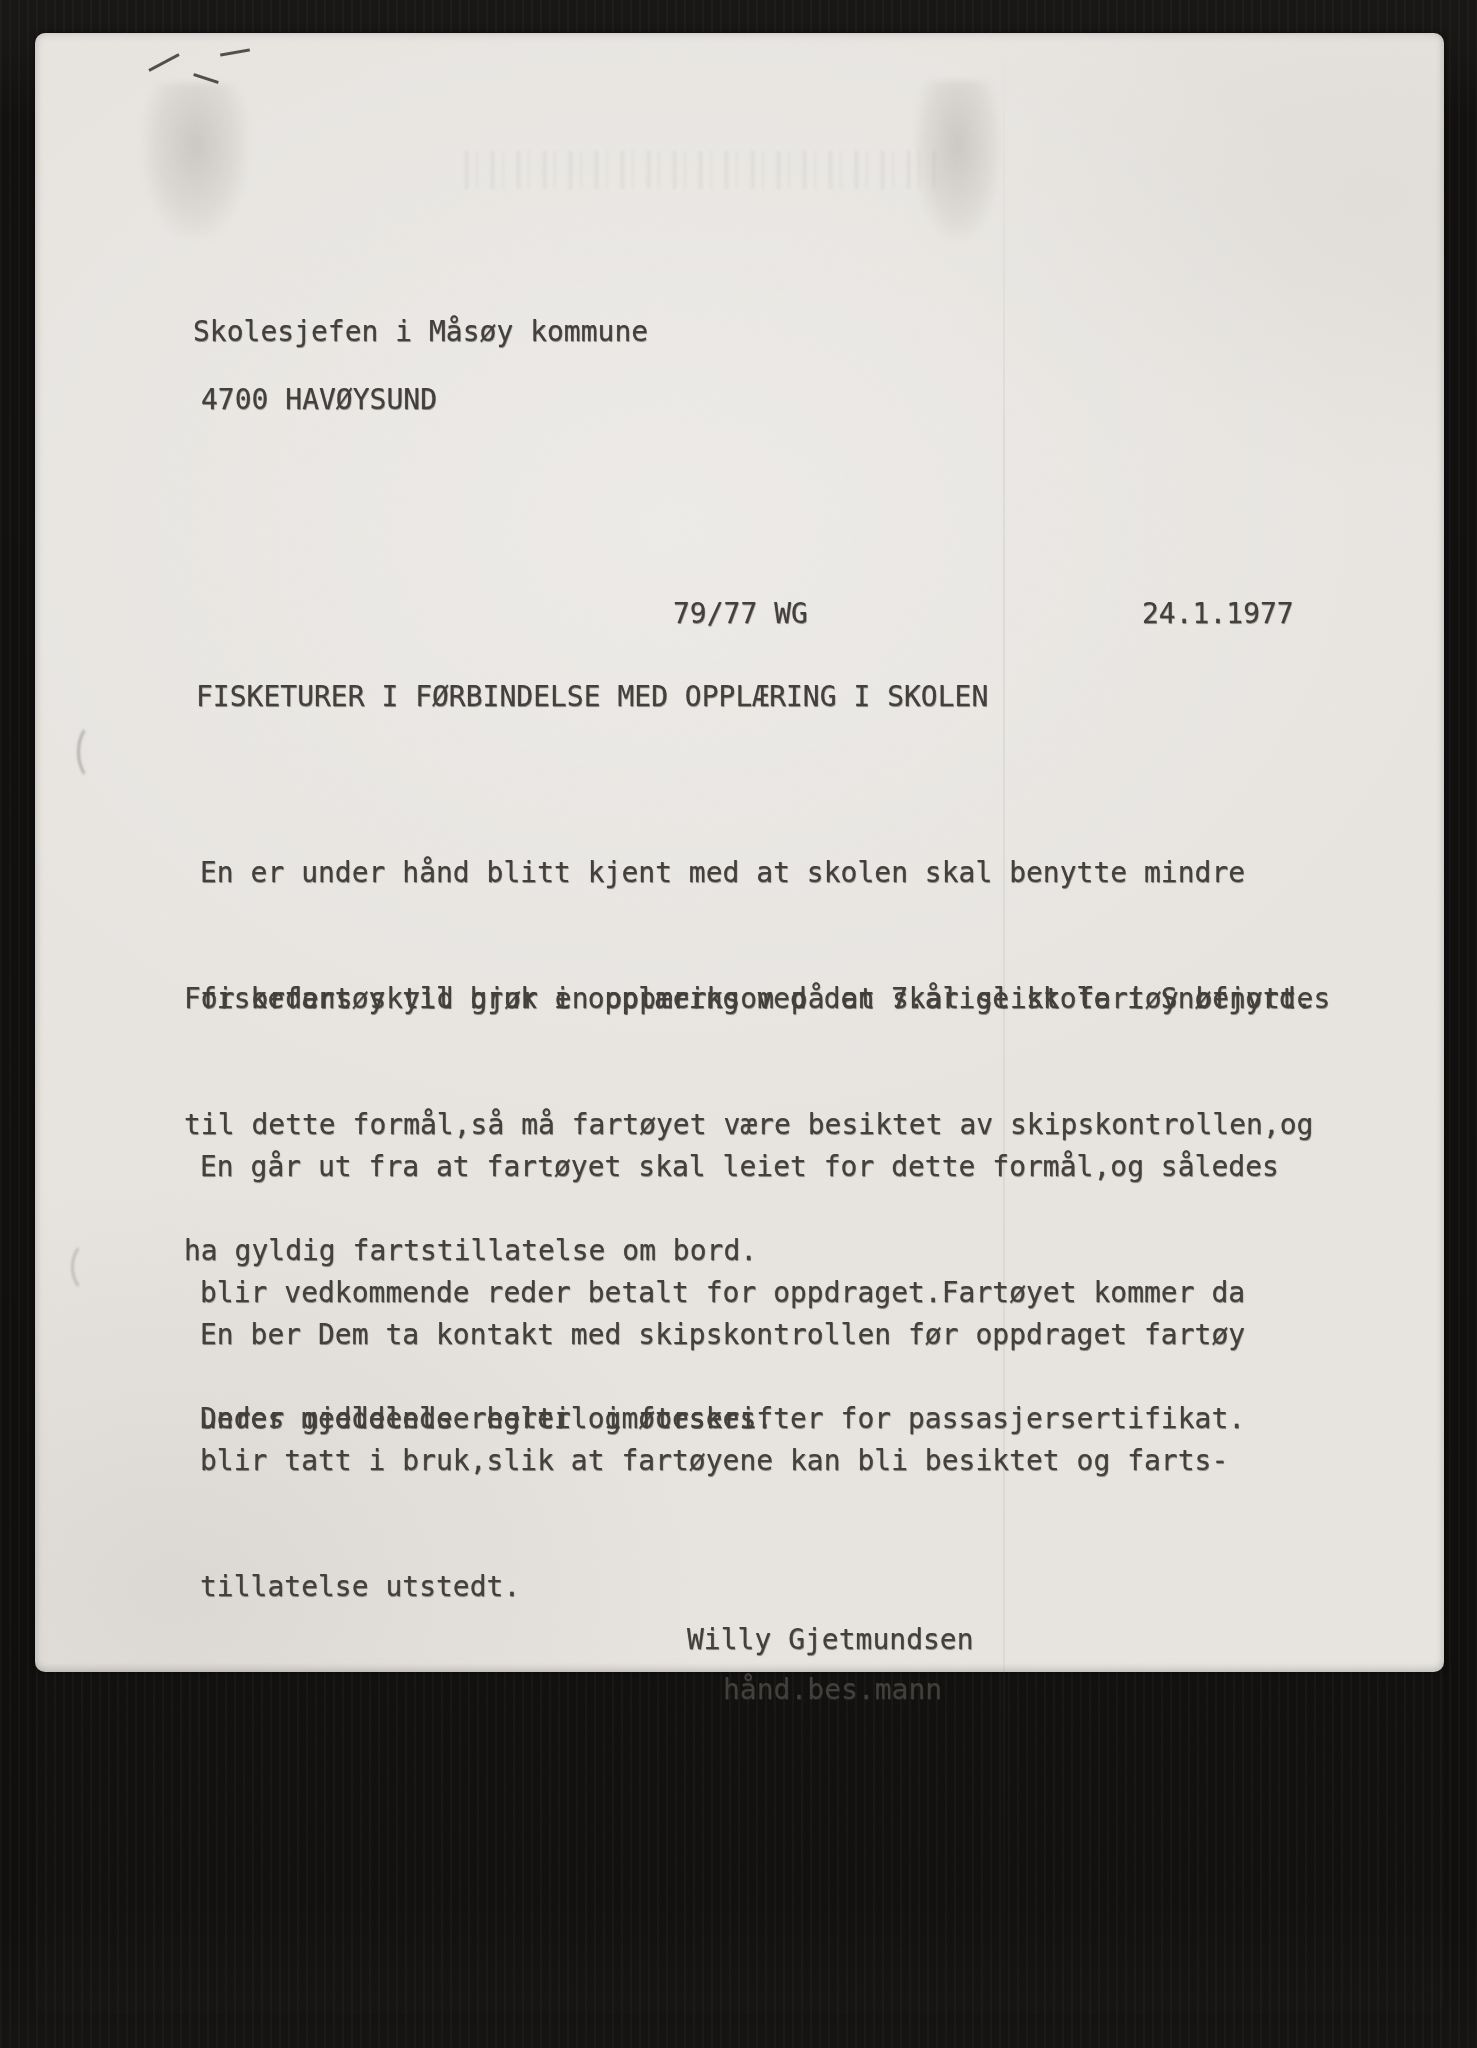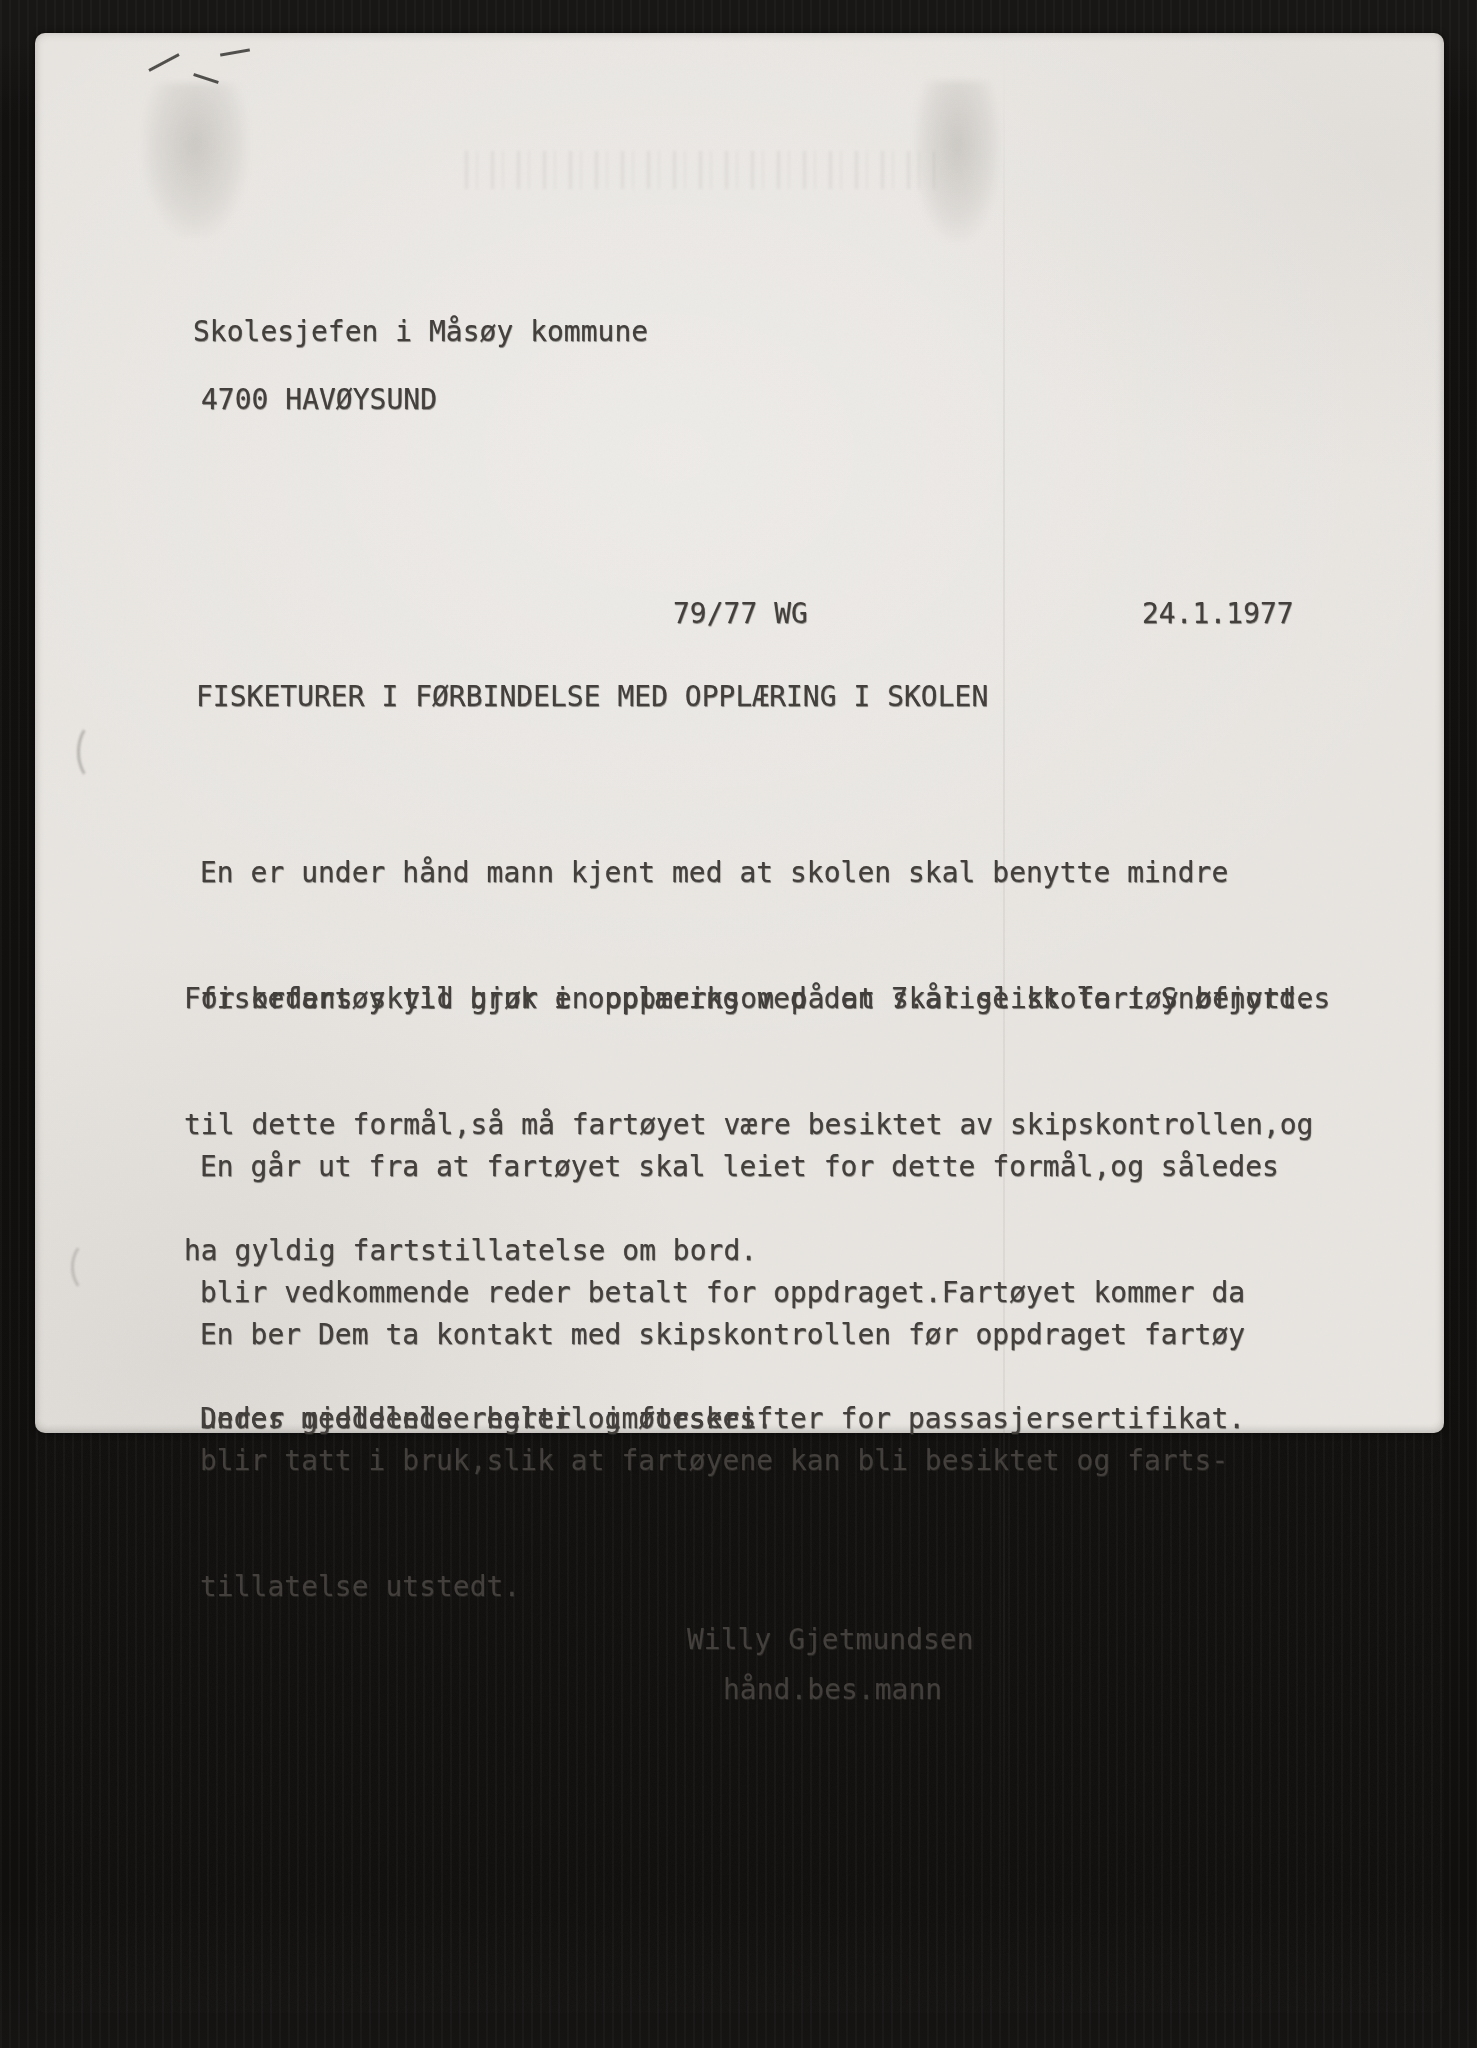--- a/index.html
+++ b/index.html
@@ -16,21 +16,21 @@
     inset: 0;
     background:
       repeating-linear-gradient(90deg, rgba(255,255,255,0.028) 0 2px, rgba(0,0,0,0) 2px 9px),
       linear-gradient(180deg, #191715 0 40px, #131110 120px, #100f0e 1900px, #161413 2048px);
   }
   .paper {
     position: absolute;
     left: 35px;
     top: 33px;
     width: 1409px;
-    height: 1400px;
+    height: 1639px;
     background:
       radial-gradient(ellipse 1200px 900px at 45% 30%, rgba(255,255,255,0.25), rgba(255,255,255,0) 70%),
       radial-gradient(ellipse 900px 700px at 10% 95%, rgba(120,115,108,0.10), rgba(0,0,0,0) 60%),
       radial-gradient(ellipse 800px 500px at 95% 10%, rgba(140,135,128,0.07), rgba(0,0,0,0) 60%),
       #e8e5e1;
     border-radius: 10px;
     box-shadow:
       inset 0 0 10px rgba(60,55,50,0.18),
       inset 0 -3px 6px rgba(60,55,50,0.12),
       0 0 6px rgba(0,0,0,0.6);
@@ -98,21 +98,21 @@
 
   <div class="txt" style="left:158px; top:278px;">Skolesjefen i Måsøy kommune</div>
   <div class="txt" style="left:166px; top:346px;">4700 HAVØYSUND</div>
 
   <div class="txt" style="left:638px; top:560px;">79/77 WG</div>
   <div class="txt" style="left:1107px; top:560px;">24.1.1977</div>
 
   <div class="txt" style="left:161px; top:643px;">FISKETURER I FØRBINDELSE MED OPPLÆRING I SKOLEN</div>
 
   <div class="txt" style="left:165px; top:735px;">
-    <div>En er under hånd mann kjent med at skolen skal benytte mindre</div>
+    <div>En er under hånd blitt kjent med at skolen skal benytte mindre</div>
     <div>fiskefartøy til bruk i opplæring ved den 7.årige skole i Snøfjord.</div>
   </div>
 
   <div class="txt" style="left:149px; top:861px;">
     <div>For ordens skyld gjør en oppmerksom på at skal slikt fartøy benyttes</div>
     <div>til dette formål,så må fartøyet være besiktet av skipskontrollen,og</div>
     <div>ha gyldig fartstillatelse om bord.</div>
   </div>
 
   <div class="txt" style="left:165px; top:1029px;">

